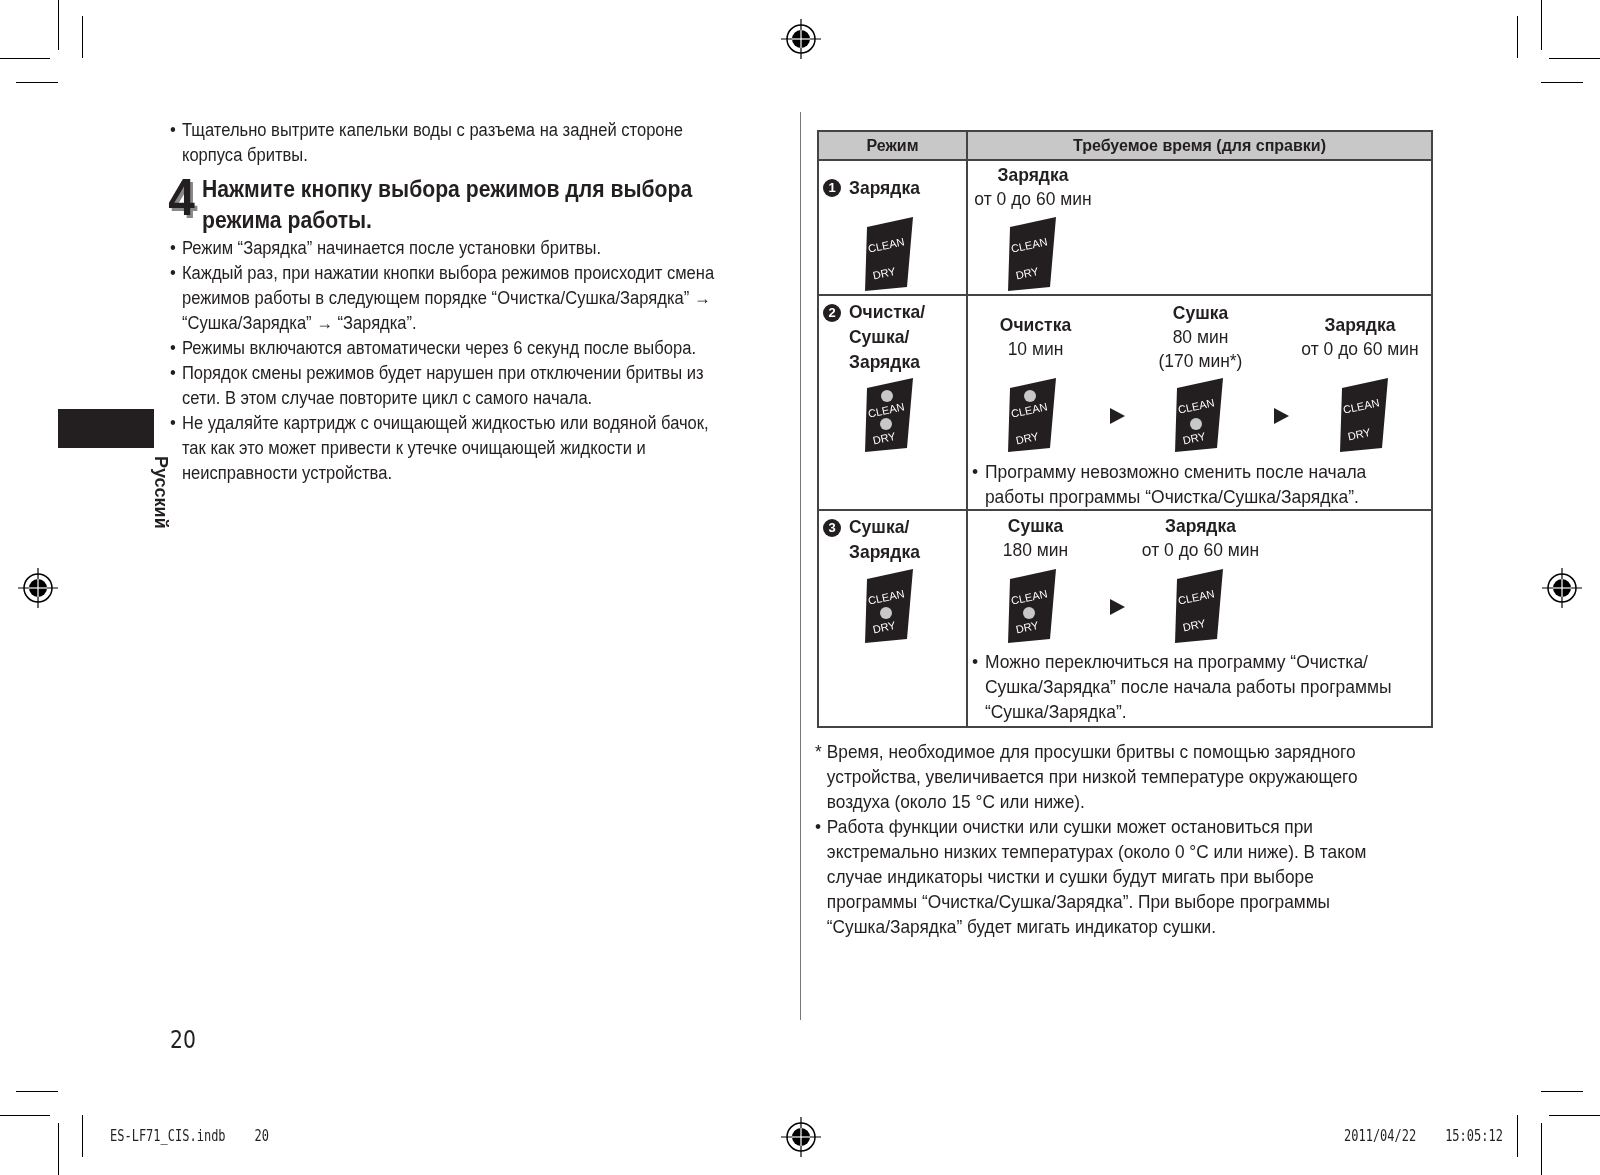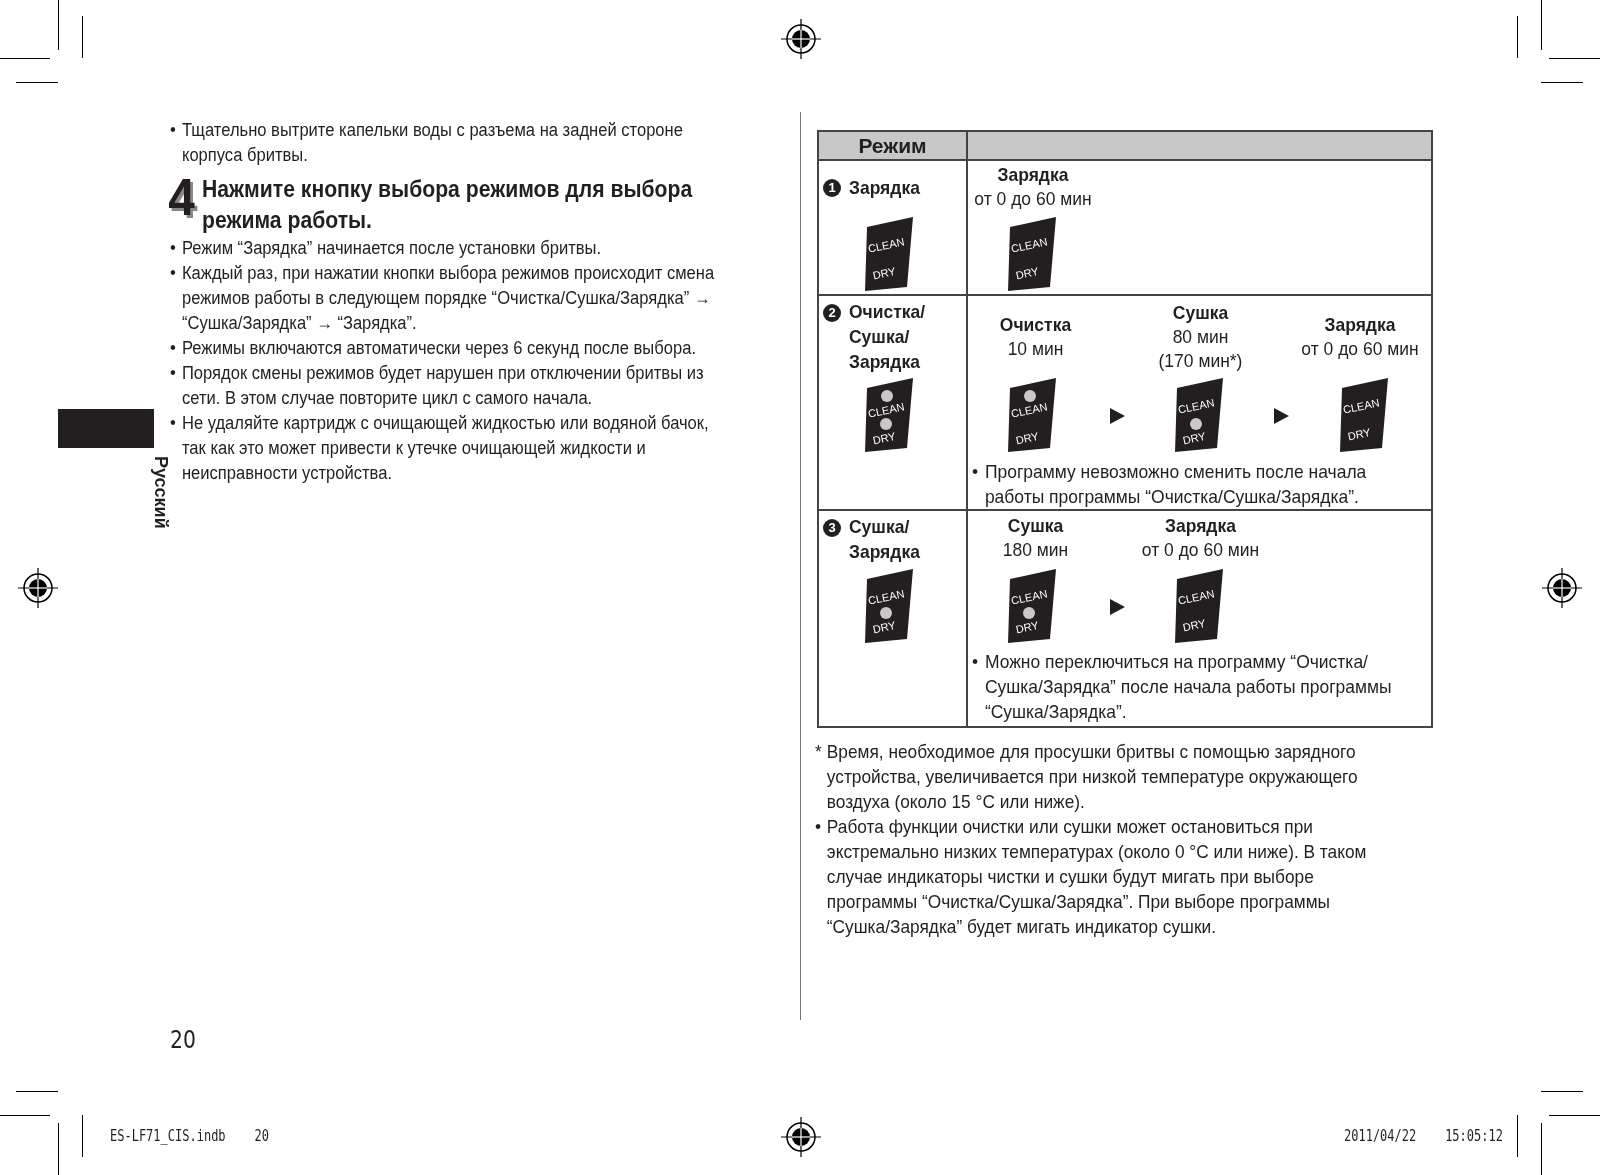--- a/index.html
+++ b/index.html
@@ -20,21 +20,21 @@
   .step-title { font-size: 23px; font-weight: bold; line-height: 31px; padding-top: 0; }
 
   .lang-tab { position: absolute; left: 58px; top: 409px; width: 96px; height: 39px; background: #231f20; }
   .lang-label { position: absolute; left: 150px; top: 456px; font-size: 18px; font-weight: bold; writing-mode: vertical-rl; color: #231f20; }
 
   .page-num { position: absolute; left: 170px; top: 1026px; font-family: "DejaVu Sans", sans-serif; font-size: 24px; transform: scaleX(0.85); transform-origin: left top; }
   .slug { position: absolute; top: 1127px; font-family: "DejaVu Sans Mono", monospace; font-size: 15px; transform: scaleX(0.8); transform-origin: left top; }
 
   
   .tbl { position: absolute; left: 817px; top: 130px; width: 616px; border: 2px solid #444; }
-  .tbl-head { display: flex; background: #c8c8c8; height: 29px; border-bottom: 2px solid #444; font-weight: bold; font-size: 21px; }
+  .tbl-head { display: flex; background: #c8c8c8; height: 29px; border-bottom: 2px solid #444; font-weight: bold; font-size: 16px; }
   .th-mode { width: 149px; border-right: 2px solid #444; text-align: center; line-height: 27px; }
   .th-time { flex: 1; text-align: center; line-height: 27px; }
   .row { display: flex; border-bottom: 2px solid #444; position: relative; }
   .row:last-child { border-bottom: none; }
   .mode-cell { width: 149px; border-right: 2px solid #444; position: relative; }
   .time-cell { flex: 1; position: relative; }
 
   .num-circle { position: absolute; left: 4px; width: 18px; height: 18px; border-radius: 50%; background: #231f20; color: #fff; font-size: 13px; font-weight: bold; text-align: center; line-height: 18px; }
   .mode-name { position: absolute; left: 30px; font-weight: bold; font-size: 19px; line-height: 25px; transform: scaleX(0.92); transform-origin: left top; }
 
@@ -122,20 +122,21 @@
   <div class="bullet">Порядок смены режимов будет нарушен при отключении бритвы из сети. В этом случае повторите цикл с самого начала.</div>
   <div class="bullet">Не удаляйте картридж с очищающей жидкостью или водяной бачок, так как это может привести к утечке очищающей жидкости и неисправности устройства.</div>
 </div>
 
 <div class="lang-tab"></div>
 <div class="lang-label">Русский</div>
 
 <div class="tbl">
   <div class="tbl-head">
     <div class="th-mode">Режим</div>
+    <div class="th-time">Требуемое время (для справки)</div>
   </div>
 
   <div class="row" style="height:135px">
     <div class="mode-cell">
       <div class="num-circle" style="top:18px">1</div>
       <div class="mode-name" style="top:14px">Зарядка</div>
       <svg class="ind" style="left:42px;top:56px" viewBox="0 0 56 74">
           <path d="M6 10 L52 0 L46 70 L4 74 Z" fill="#231f20"></path>
           <text x="26" y="32" font-size="11" fill="#fff" text-anchor="middle" transform="rotate(-12 26 32)" font-family="Liberation Sans, sans-serif">CLEAN</text>
           <text x="24" y="60" font-size="11" fill="#fff" text-anchor="middle" transform="rotate(-12 24 60)" font-family="Liberation Sans, sans-serif">DRY</text>

